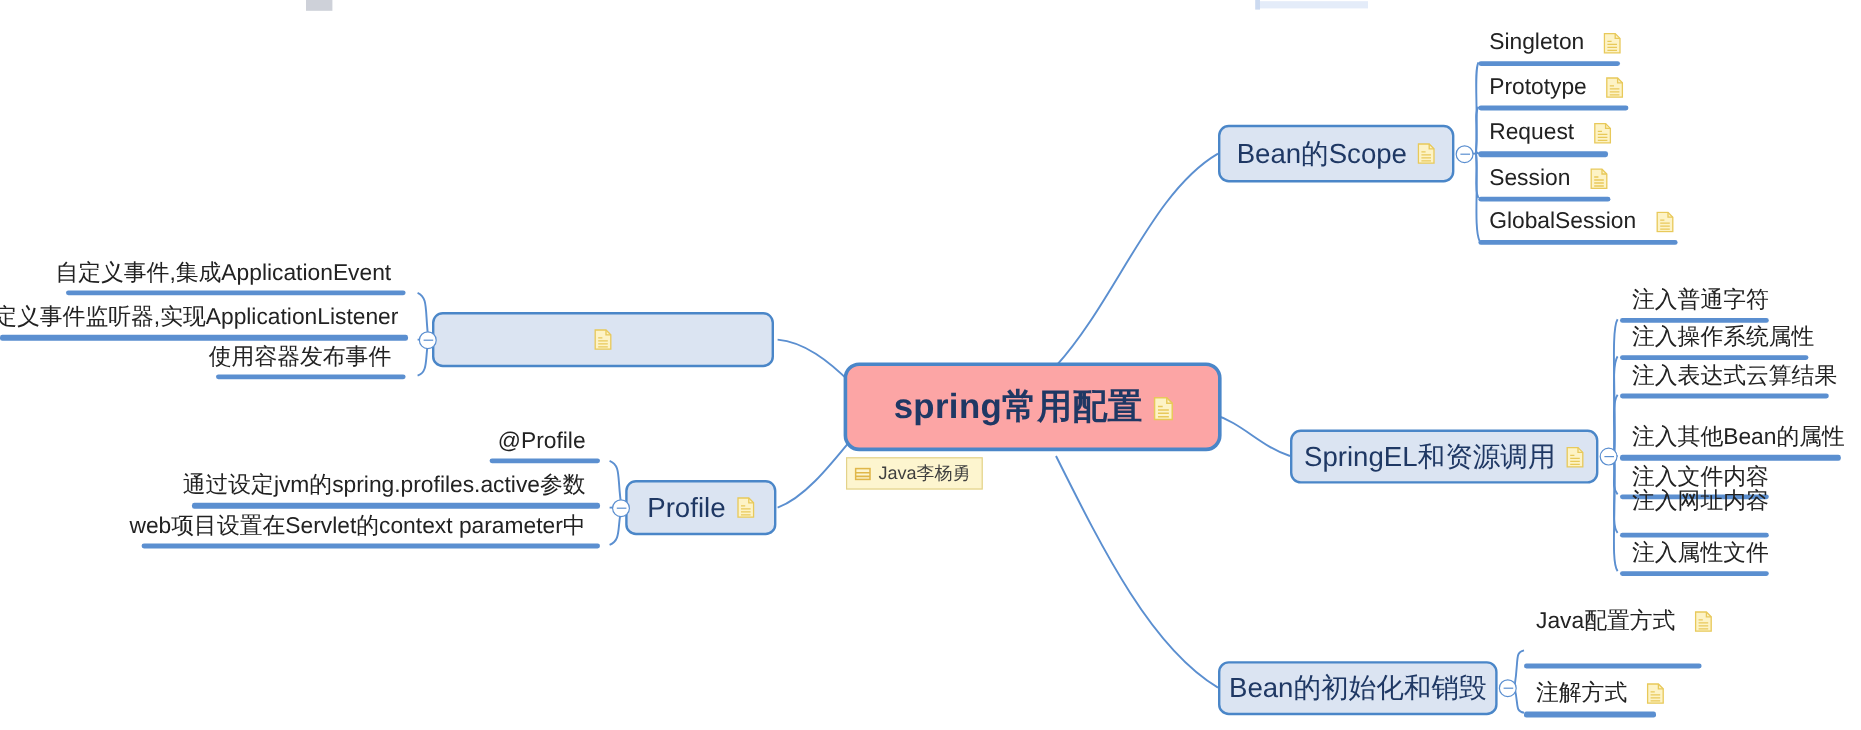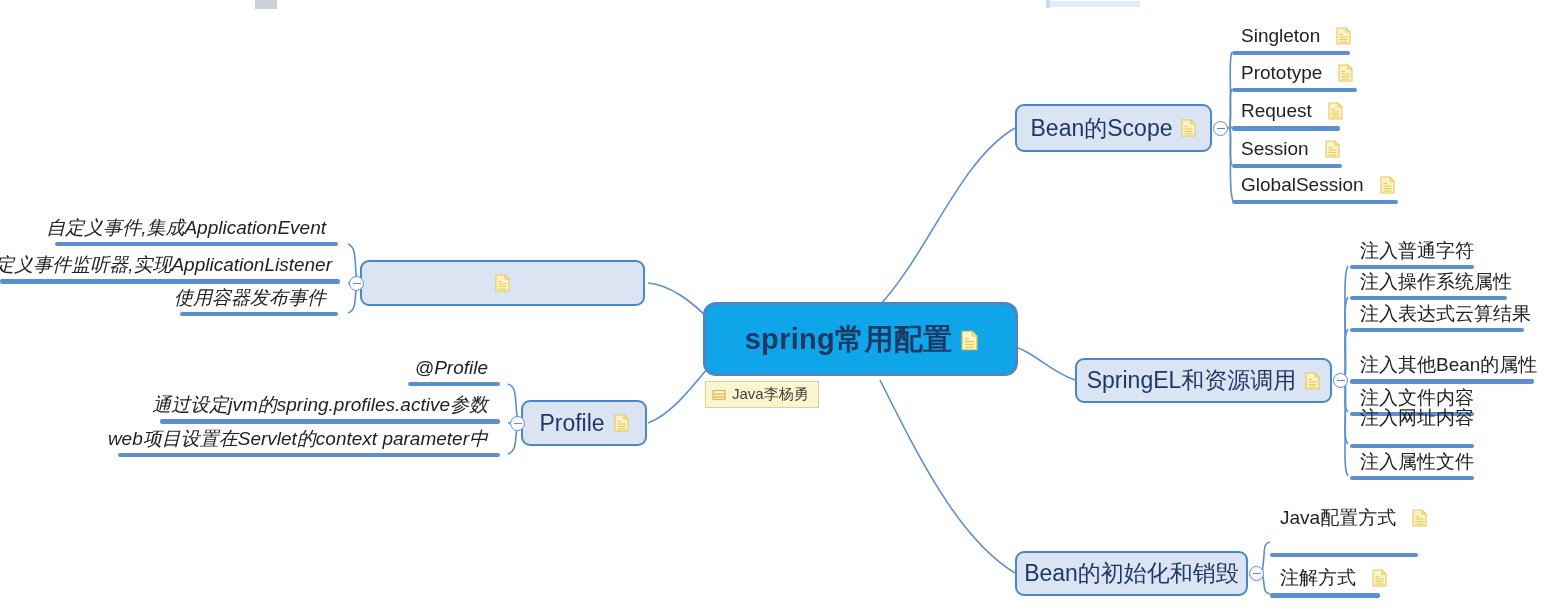--- a/index.html
+++ b/index.html
@@ -24,39 +24,39 @@
     border-radius: 9px;
     display: flex; align-items: center; justify-content: center;
     gap: 9px;
     padding: 0 16px;
     white-space: nowrap;
     color: #1f3864;
   }
   .node-box .lbl { line-height: 1; }
 
   .root-box {
-    background: #0ea5e9;
+    background: #fca5a5;
     border: 3px solid #4a86c8;
     border-radius: 13px;
   }
   .root-box .lbl { font-size: 29px; font-weight: bold; letter-spacing: .3px; }
 
   .branch-box .lbl { font-size: 23px; }
 
   
   .leaf {
     position: absolute;
     white-space: nowrap;
     display: flex; align-items: flex-end; gap: 7px;
     font-size: 19px;
     color: #222222;
     line-height: 1;
   }
   .leaf.right { justify-content: flex-start; gap: 16px; }
-  .leaf.left  { justify-content: flex-end; font-style: italic; }
+  .leaf.left  { justify-content: flex-end; }
   .leaf .lbl { font-size: 19px; }
 
   .underline {
     position: absolute;
     height: 4px;
     background: #5b8fd0;
     border-radius: 2px;
   }
   .underline.thick { height: 5px; }
 

